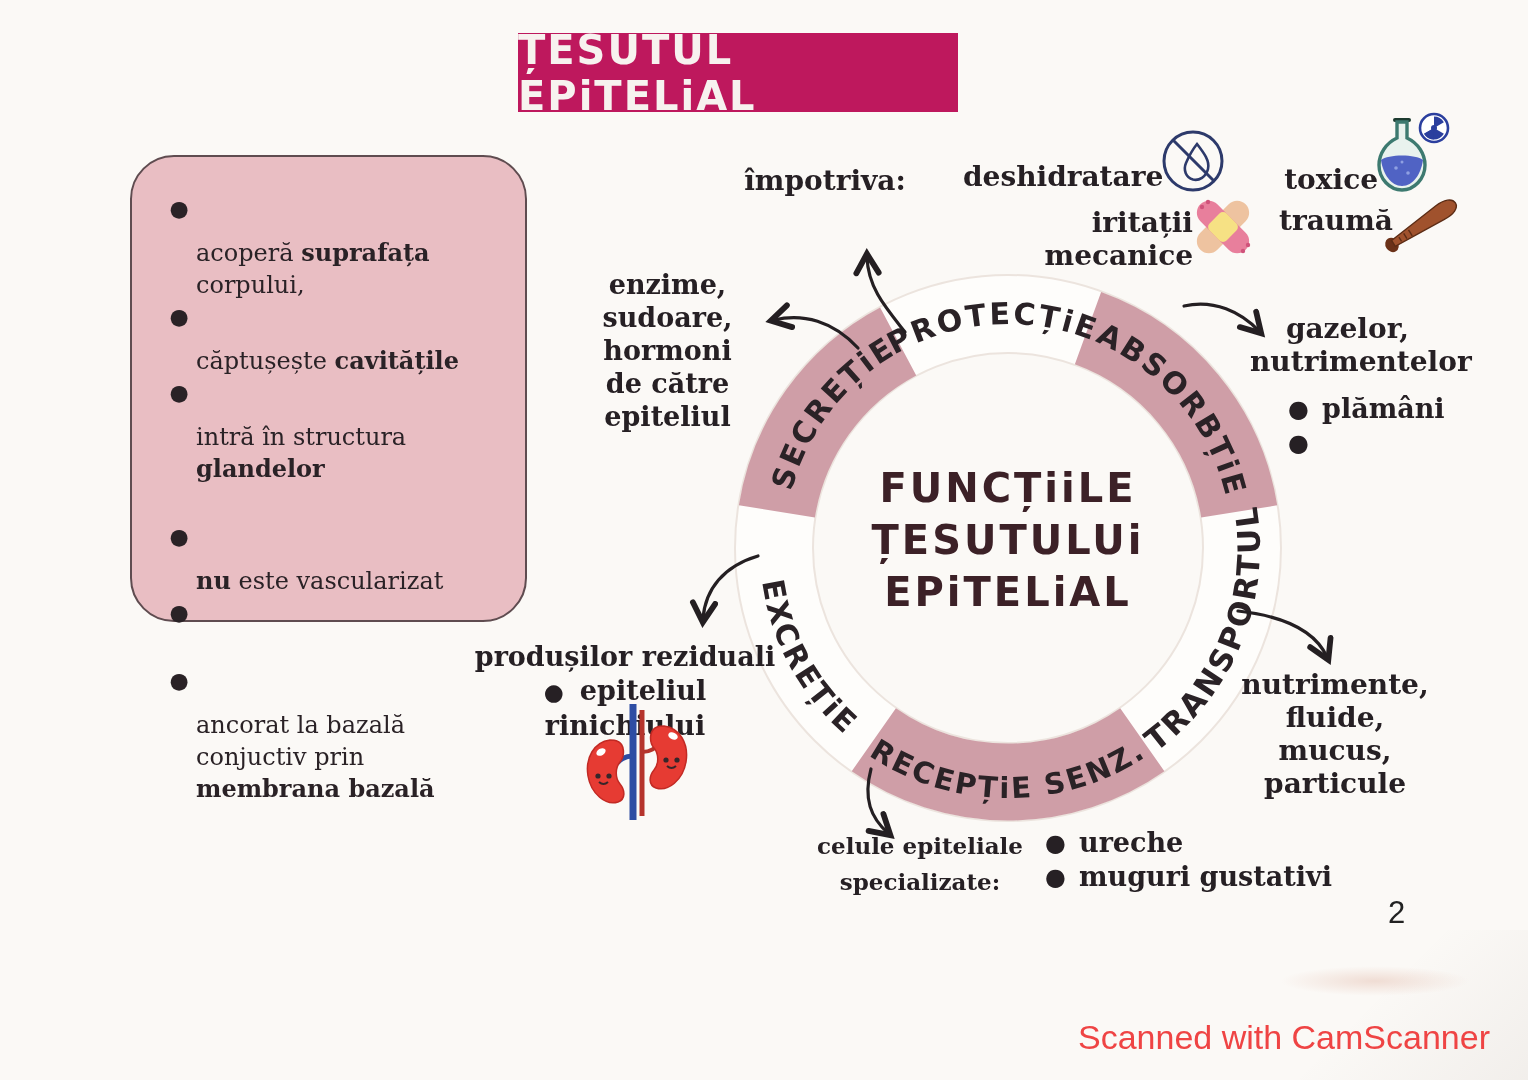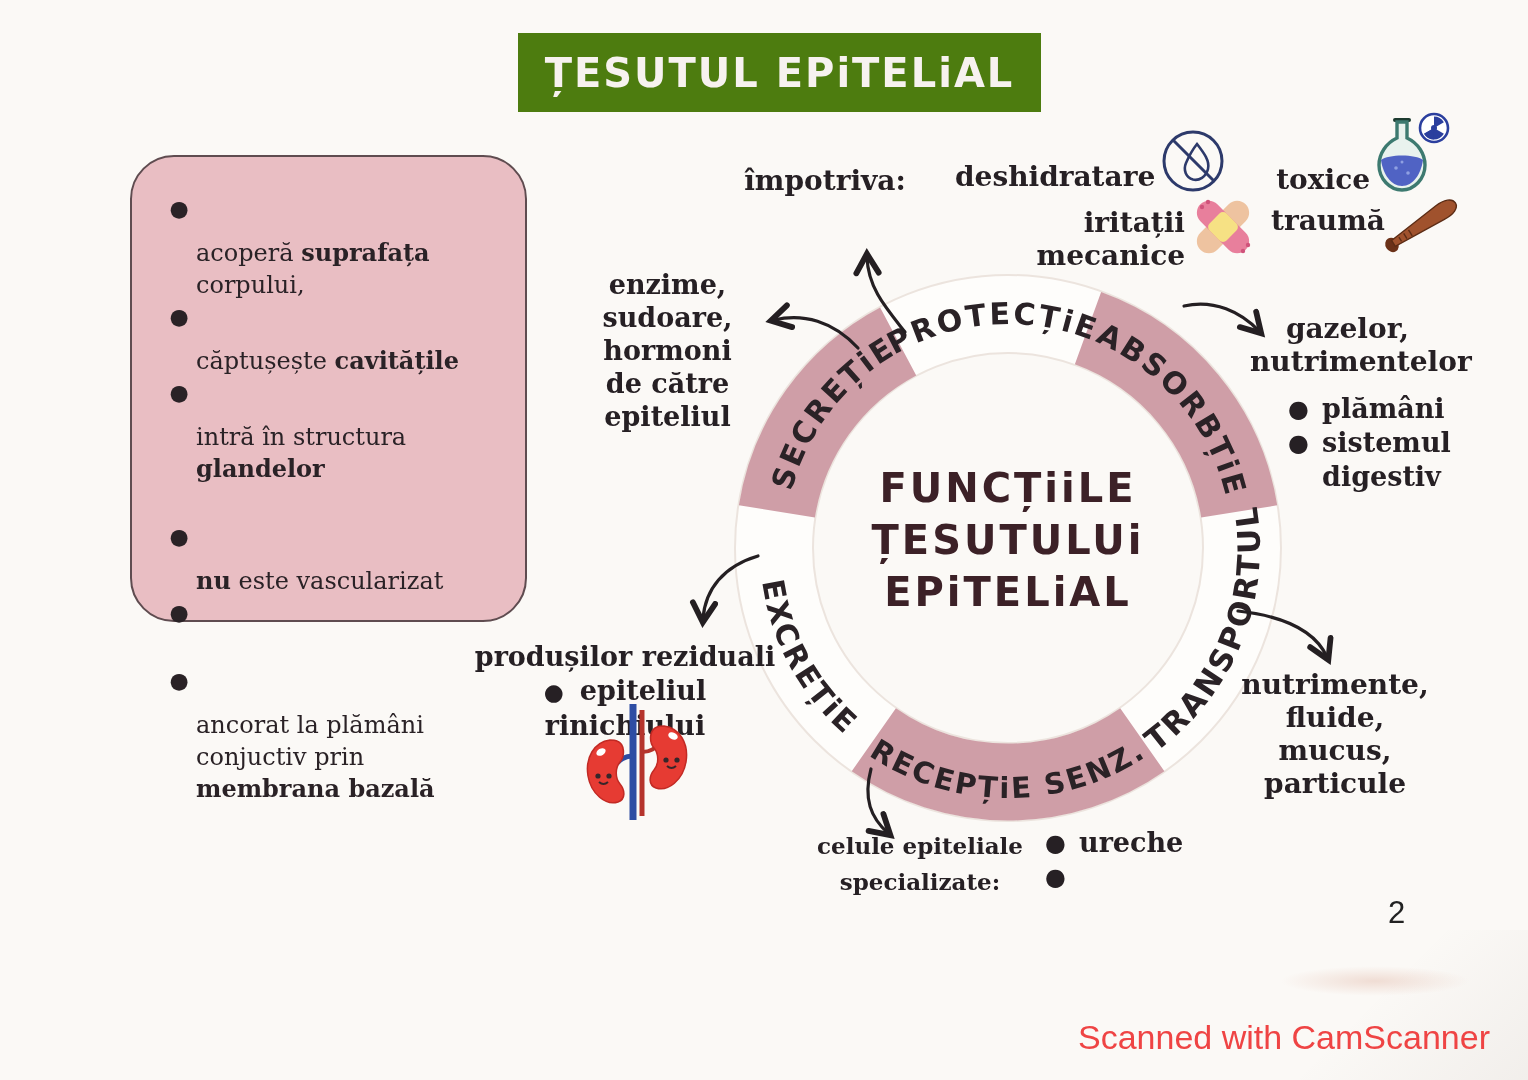--- a/index.html
+++ b/index.html
@@ -5,22 +5,22 @@
   html,body{margin:0;padding:0;}
   body{
     width:1528px;height:1080px;position:relative;overflow:hidden;
     background:#fbf9f6;
     font-family:"DejaVu Sans", sans-serif;
     color:#262024;
   }
   .abs{position:absolute;}
   
   .banner{
-    left:518px;top:33px;width:523px;height:79px;
-    background:#4d7c0f;
+    left:518px;top:33px;width:440px;height:79px;
+    background:#be185d;
     display:flex;align-items:center;justify-content:center;
   }
   .banner-title{
     color:#f7f2ef;font-size:40px;font-weight:700;letter-spacing:2px;
     font-family:"DejaVu Sans", sans-serif;
   }
   
   .propbox{
     left:130px;top:155px;width:397px;height:467px;
     background:#e9bec3;border:2px solid #5f4c50;border-radius:44px;
@@ -43,21 +43,21 @@
     font-weight:700;color:#262024;font-size:27px;line-height:33px;
     text-align:center;
   }
   .blist{list-style:none;margin:0;padding:0;text-align:left;}
   .blist li{display:flex;align-items:flex-start;
     font-family:"DejaVu Serif","Liberation Serif",serif;
     font-weight:700;font-size:27px;line-height:34px;}
   .blist li .dot{width:34px;flex:0 0 34px;font-size:24px;text-align:left;}
   .hazard-label{
     font-family:"DejaVu Serif","Liberation Serif",serif;
-    font-weight:700;font-size:28px;color:#262024;text-align:right;
+    font-weight:700;font-size:28px;color:#262024;text-align:right;margin-left:8px;
   }
   
   .pagenum{font-size:31px;color:#222;font-family:"Liberation Sans",sans-serif;}
   .watermark{
     right:38px;top:1018px;font-size:34px;color:#ef4444;
     font-family:"Liberation Sans",sans-serif;
   }
   .smudge{
     left:1280px;top:966px;width:190px;height:30px;border-radius:50%;
     background:radial-gradient(ellipse at center, rgba(226,186,170,.45), rgba(226,186,170,0) 70%);
@@ -100,21 +100,21 @@
         </li>
       <li>
           <span class="dot">●</span>
         </li>
     </ul>
   </div>
   <div class="grp">
     <ul>
       <li>
           <span class="dot">●</span>
-        <span class="txt"><span>ancorat la plămâni conjuctiv prin </span><span class="b">membrana bazală</span><span></span></span>
+        <span class="txt"><span>ancorat la bazală conjuctiv prin </span><span class="b">membrana bazală</span><span></span></span>
         </li>
     </ul>
   </div>
 </div>
 
 <svg class="abs" style="left:708px;top:248px;" width="600" height="600" viewBox="0 0 600 600" xmlns="http://www.w3.org/2000/svg" xmlns:xlink="http://www.w3.org/1999/xlink">
   <defs>
     <path id="arc-protectie" d="M171.5,116.5 A224,224 0 0 1 401.8,100.4"></path>
     <path id="arc-secretie" d="M79.4,261.1 A224,224 0 0 1 205.3,97.0"></path>
     <path id="arc-absorbtie" d="M369.2,87.0 A224,224 0 0 1 521.8,268.8"></path>
@@ -228,21 +228,20 @@
   <div>gazelor,</div>
   <div>nutrimentelor</div>
 </div>
 <ul class="abs blist" style="left:1288px;top:392px;width:175px;font-size:28px;">
   <li>
       <span class="dot">●</span>
       <span style="width:135px;">plămâni</span>
     </li>
   <li>
       <span class="dot">●</span>
-      <span style="width:135px;">sistemul digestiv</span>
     </li>
 </ul>
 
 <div class="abs anno" style="left:1235px;top:668px;width:200px;font-size:28px;line-height:33px;">
   <div>nutrimente,</div>
   <div>fluide, mucus,</div>
   <div>particule</div>
 </div>
 
 <div class="abs anno" style="left:470px;top:640px;width:310px;font-size:27px;line-height:34px;">
@@ -271,19 +270,20 @@
   <div>celule epiteliale</div>
   <div>specializate:</div>
 </div>
 <ul class="abs blist" style="left:1045px;top:826px;width:300px;font-size:28px;">
   <li>
       <span class="dot">●</span>
       <span>ureche</span>
     </li>
   <li>
       <span class="dot">●</span>
+      <span>muguri gustativi</span>
     </li>
 </ul>
 
 <div class="abs pagenum" style="left:1388px;top:895px;">2</div>
 <div class="abs corner-shade"></div>
 <div class="abs smudge"></div>
 <div class="abs watermark">Scanned with CamScanner</div>
 
 </body></html>

